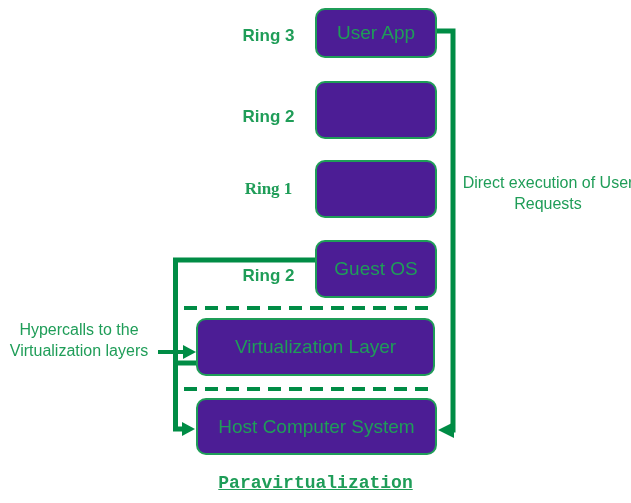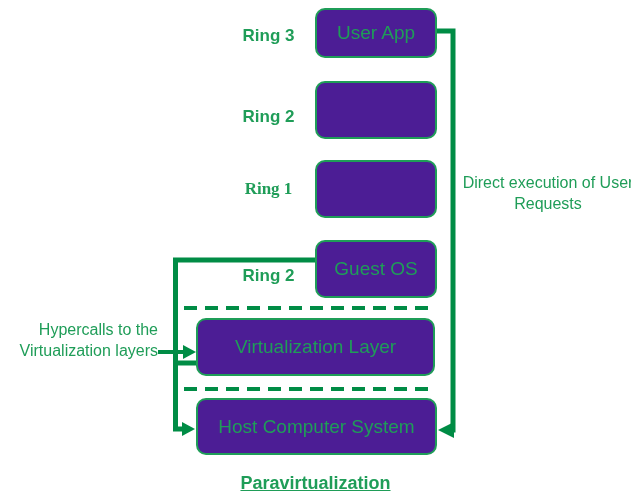--- a/index.html
+++ b/index.html
@@ -60,39 +60,40 @@
     position: absolute;
     font-size: 16px;
     line-height: 21px;
     color: var(--green);
     z-index: 1;
   }
   .hypercalls-label {
     left: 0px;
     top: 319px;
     width: 158px;
-    text-align: right;
+    text-align: center;
   }
   .direct-exec-label {
     left: 462px;
     top: 172px;
     width: 172px;
     text-align: center;
   }
   .diagram-title {
     position: absolute;
     left: 60px;
     top: 473px;
     width: 511px;
     text-align: center;
     font-size: 18px;
     font-weight: bold;
     text-decoration: underline;
     color: var(--green);
     z-index: 1;
+    font-family: Liberation Mono, monospace;
   }
   svg.overlay {
     position: absolute;
     left: 0;
     top: 0;
     z-index: 2;
     pointer-events: none;
   }
   .thick { stroke: var(--line); stroke-width: 5; fill: none; }
   .mid   { stroke: var(--line); stroke-width: 4; fill: none; }

